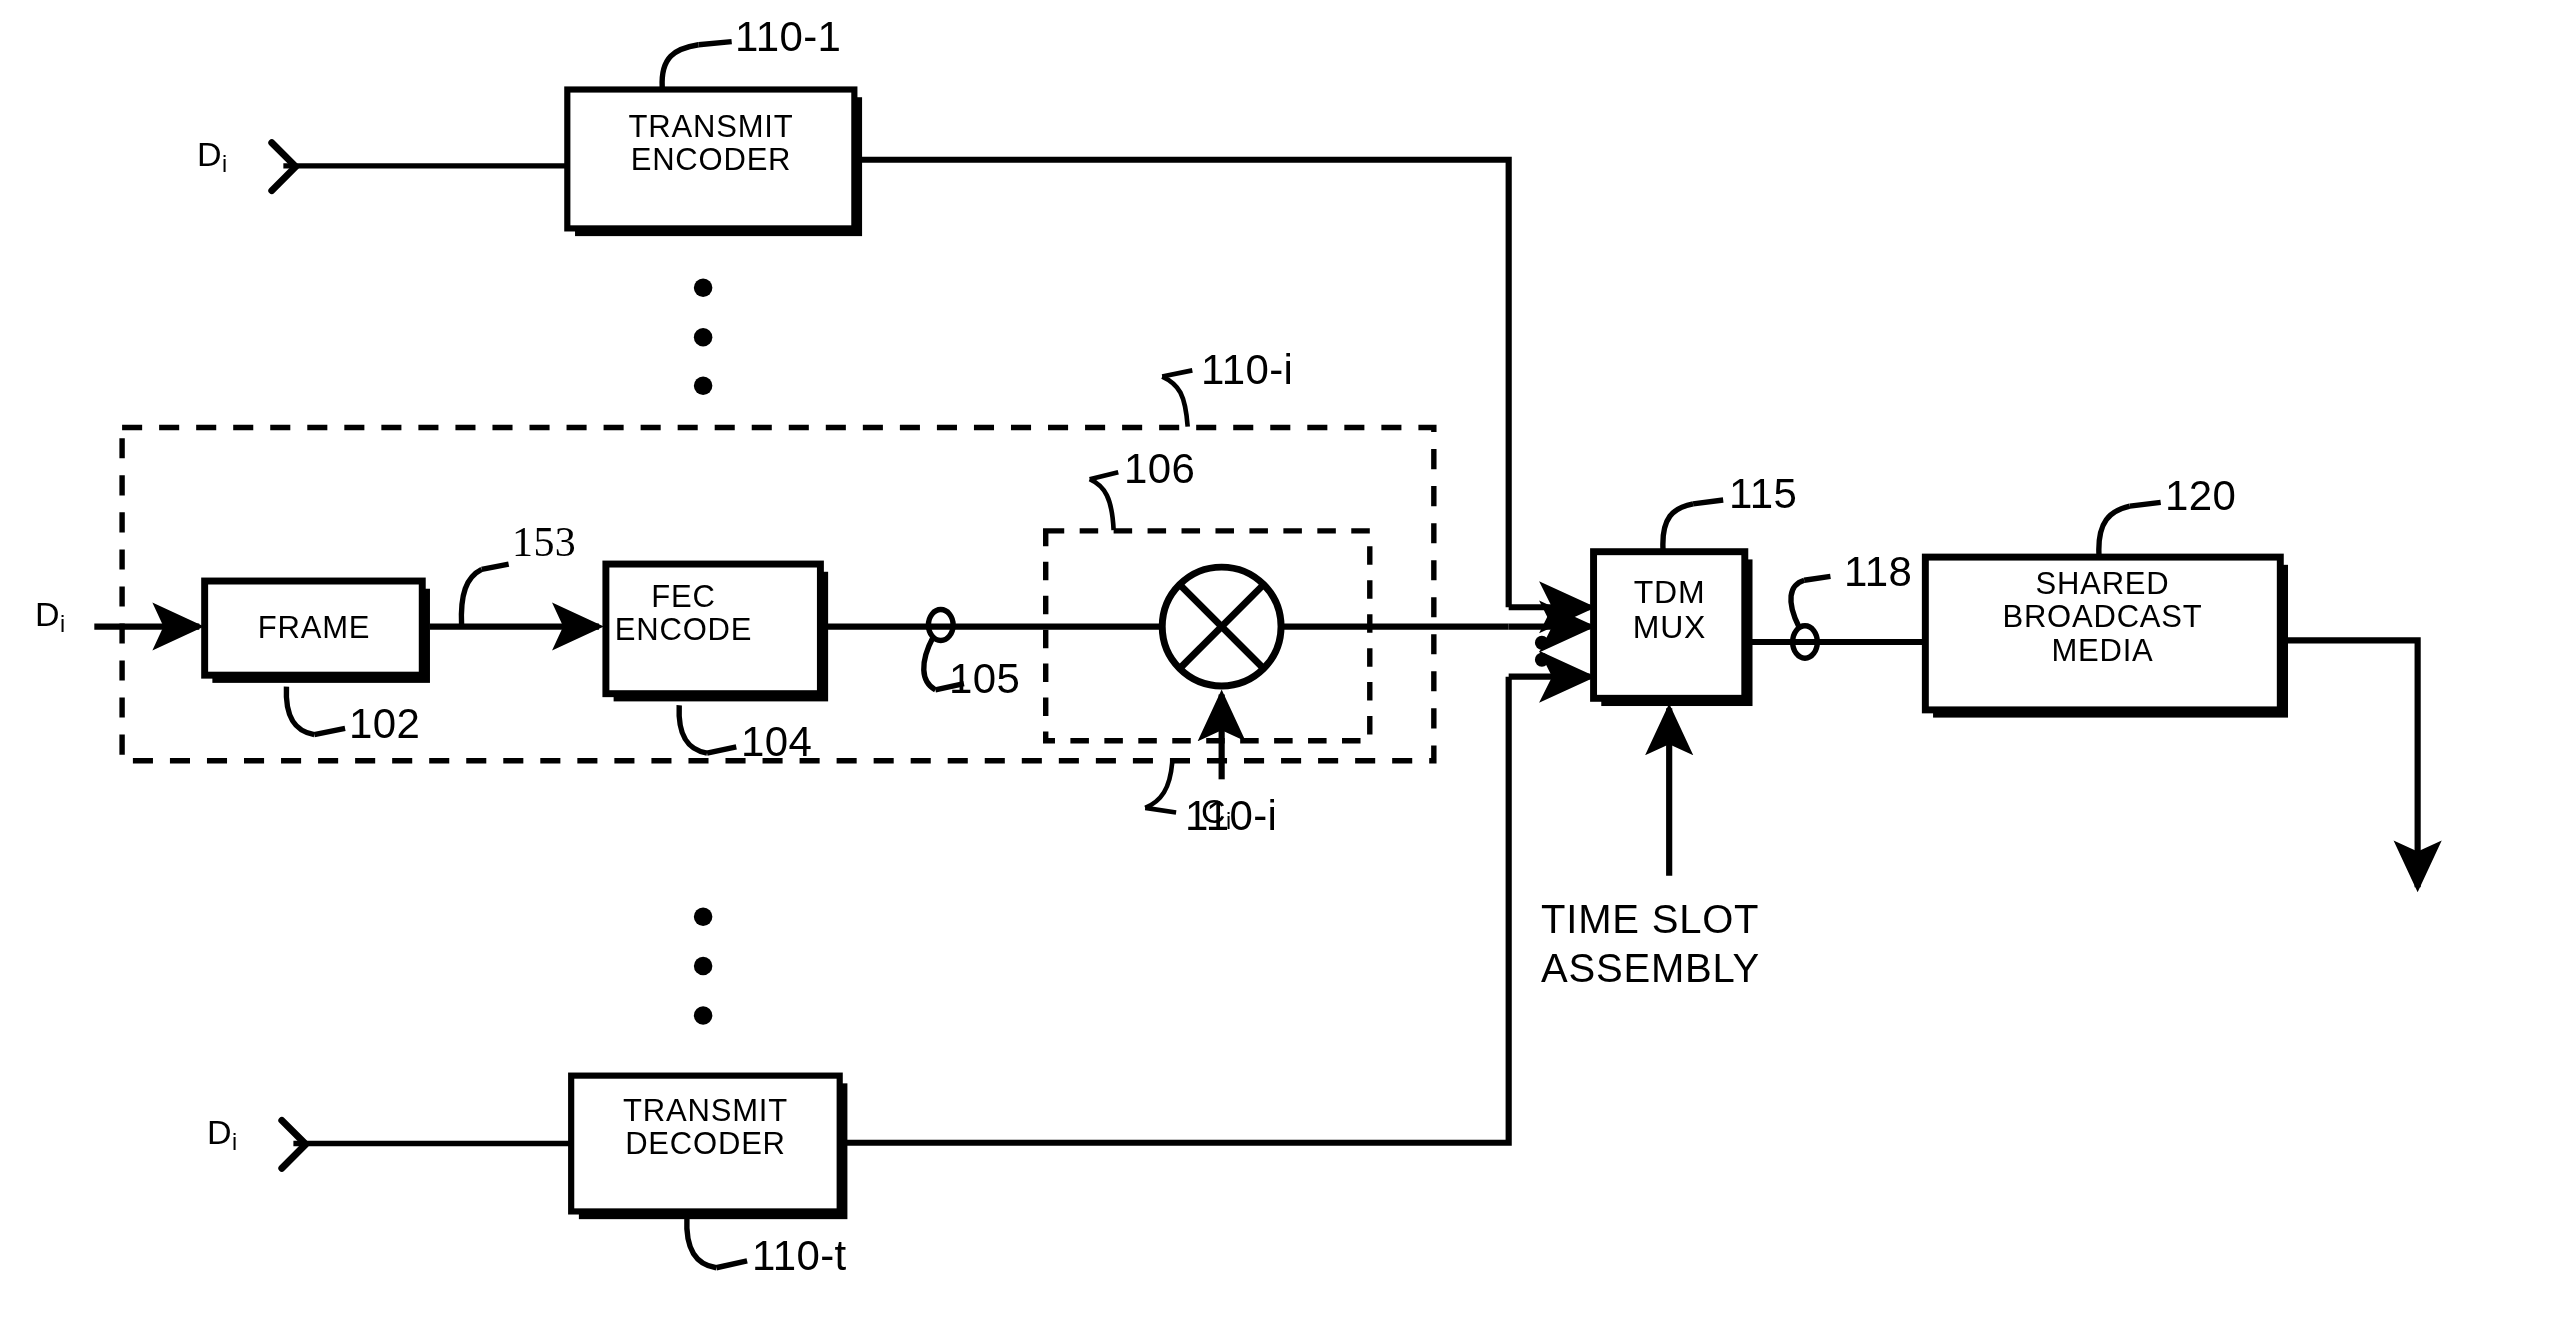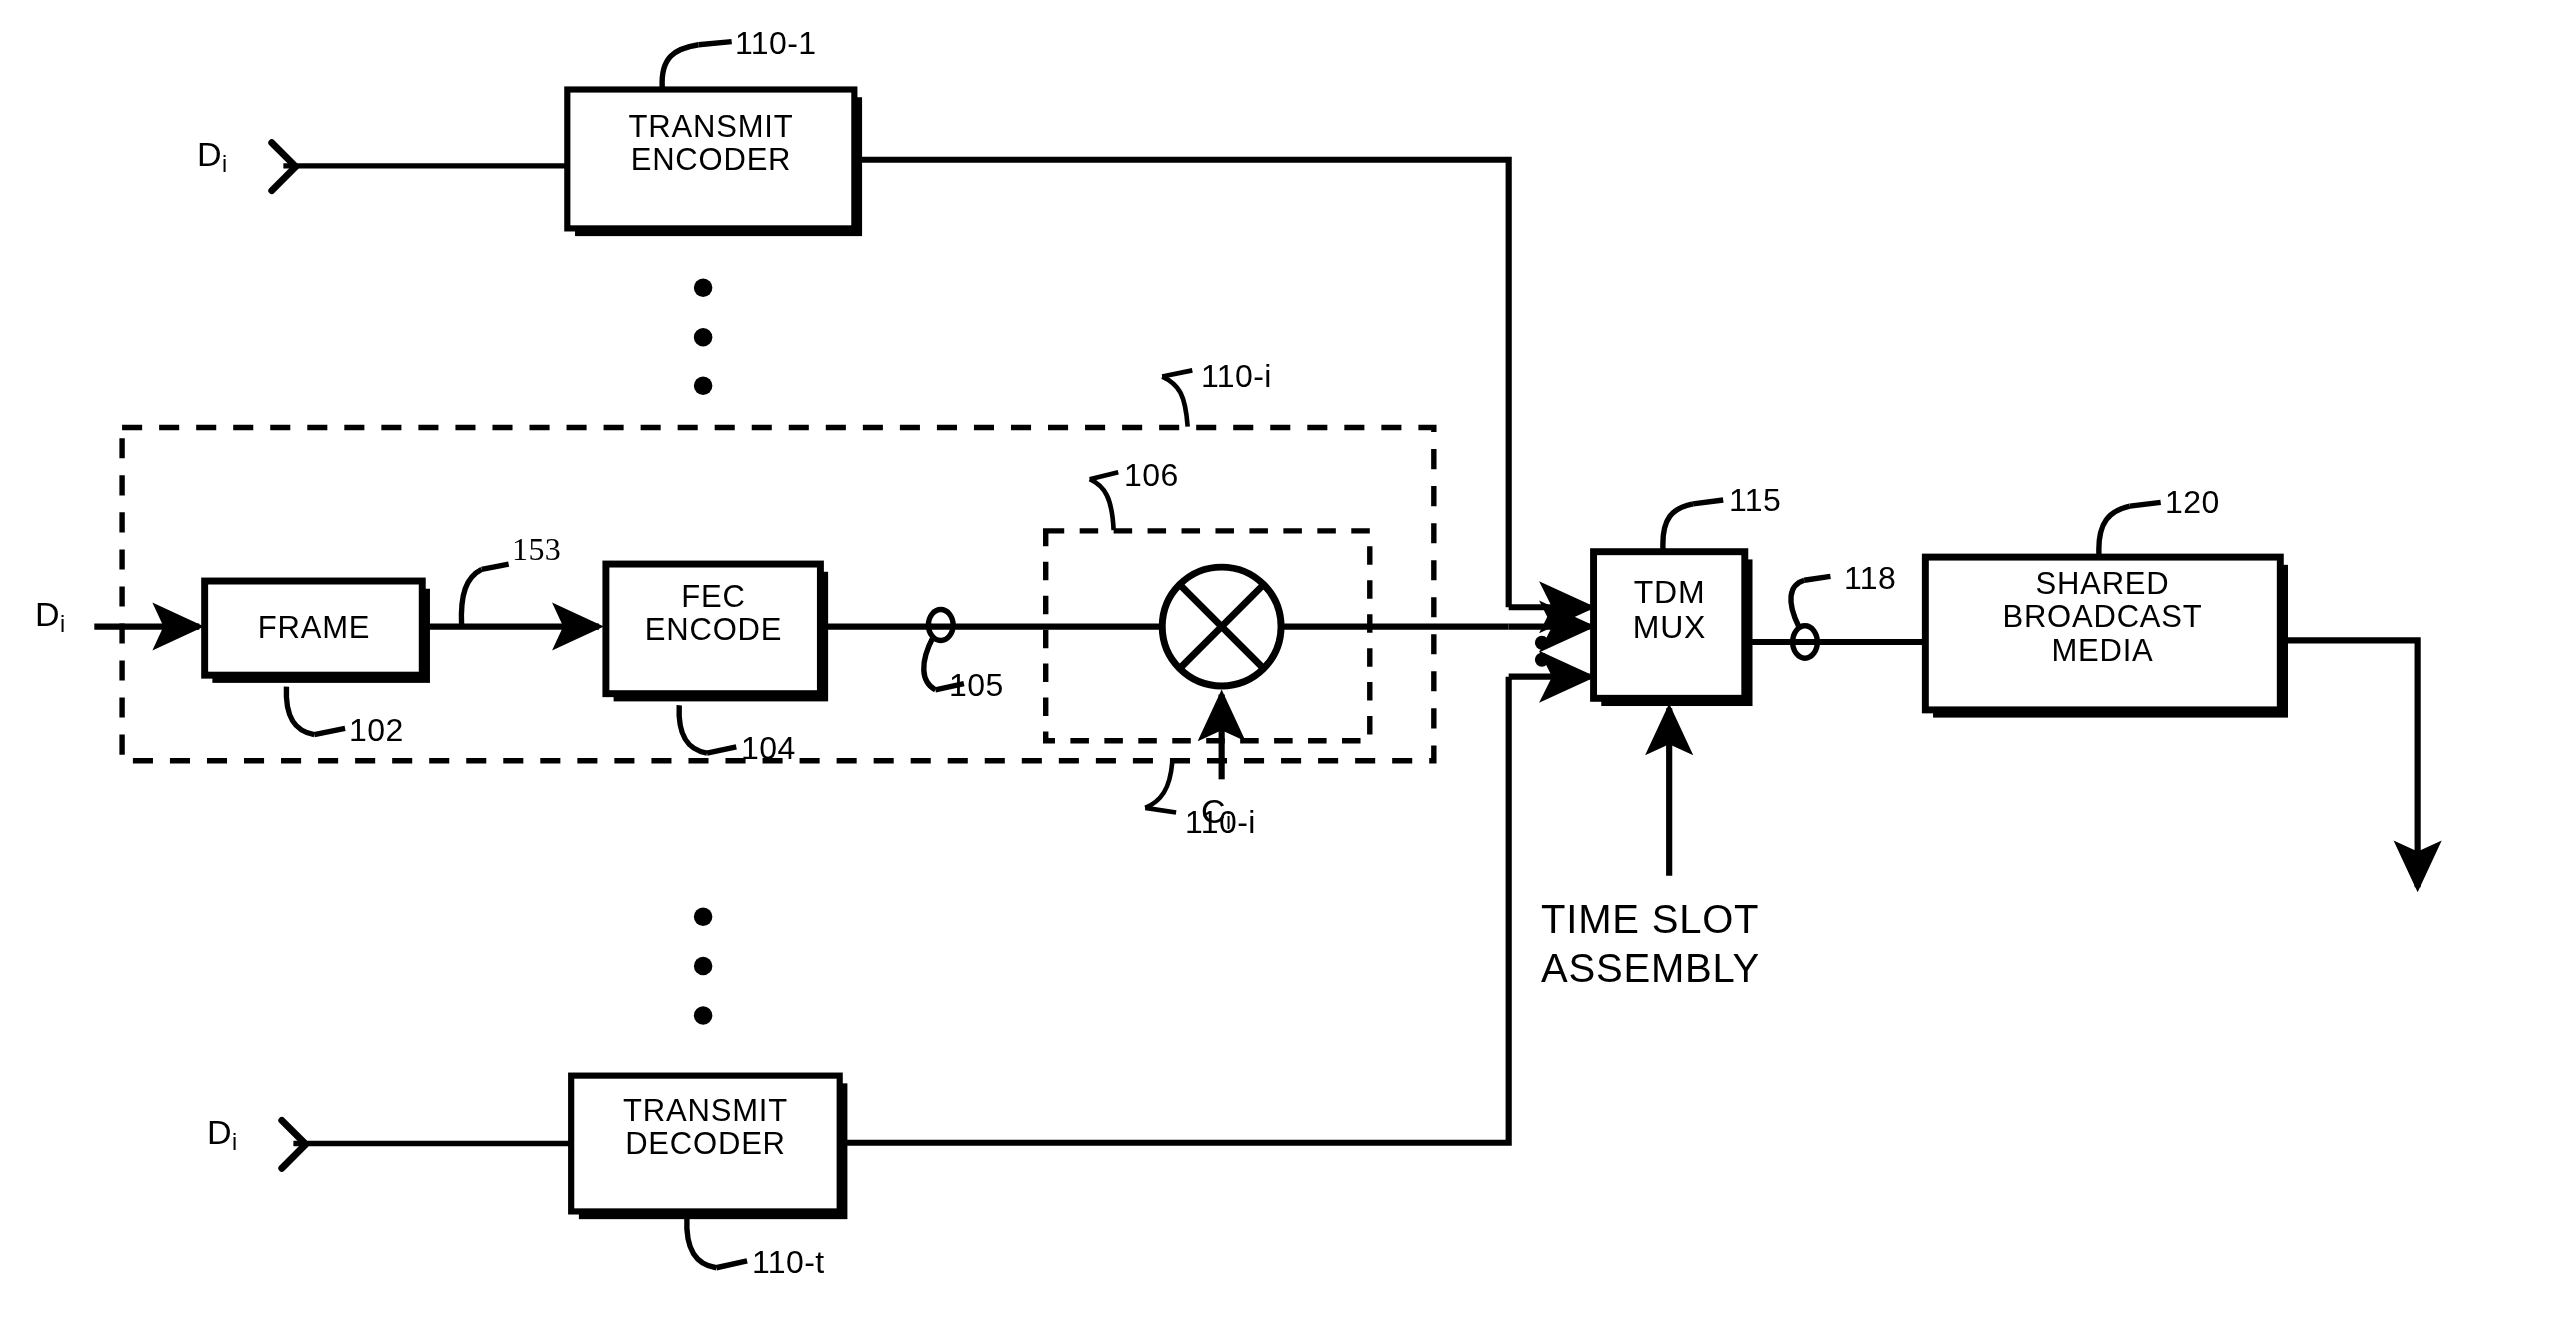--- a/index.html
+++ b/index.html
@@ -20,21 +20,21 @@
     font-family:"Liberation Sans", sans-serif;
     white-space:nowrap;
     line-height:1.08;
     letter-spacing:0.4px;
   }
   .boxlabel{
     text-align:center;
     font-size:31px;
     letter-spacing:0.8px;
   }
-  .reflbl{font-size:32px;margin-top:12px;}
+  .reflbl{font-size:42px;}
   .siglbl{font-size:34px;}
   .sub{font-size:0.68em; vertical-align:-0.28em; letter-spacing:0;}
   .plainlbl{font-size:40px; letter-spacing:0.8px; line-height:1.22;}
 </style>
 </head>
 <body>
 
 <div id="stage">
 
   <svg viewBox="0 0 3338 1712" xmlns="http://www.w3.org/2000/svg">
@@ -198,21 +198,21 @@
     <span>D</span><span class="sub">i</span>
   </div>
 
   <div class="lbl boxlabel" style="left:205px; top:611px; width:218px;">
     <div>FRAME</div>
   </div>
   <div class="lbl reflbl" style="left:349px; top:701px;">102</div>
 
   <div class="lbl reflbl" style="left:512px; top:520px;font-family:Liberation Serif, serif;">153</div>
 
-  <div class="lbl boxlabel" style="left:606px; top:580px; width:215px;">
+  <div class="lbl boxlabel" style="left:576px; top:580px; width:215px;">
     <div>FEC</div>
     <div>ENCODE</div>
   </div>
   <div class="lbl reflbl" style="left:741px; top:719px;">104</div>
 
   <div class="lbl reflbl" style="left:949px; top:656px;">105</div>
 
   <div class="lbl reflbl" style="left:1124px; top:446px;">106</div>
 
   <div class="lbl siglbl" style="left:1201px; top:793px;">

